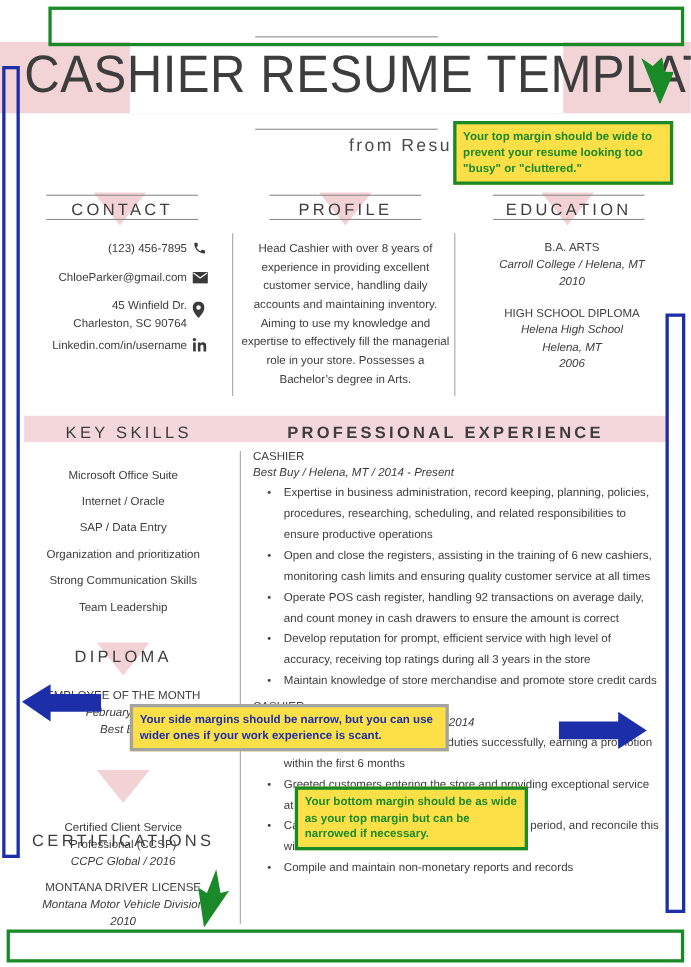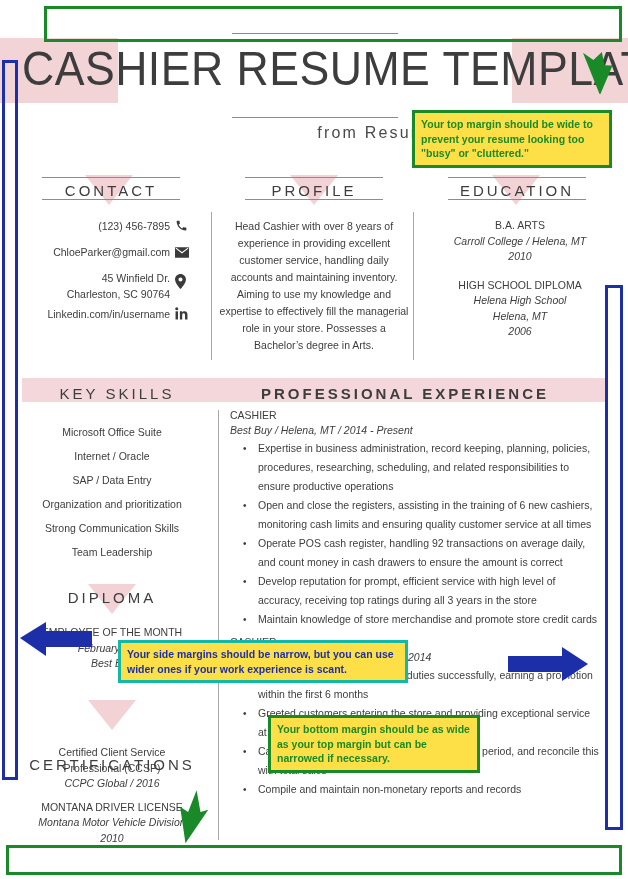--- a/index.html
+++ b/index.html
@@ -165,21 +165,21 @@
   .callout {
     position: absolute;
     background: #fde047;
     font-size: 10.5px;
     font-weight: bold;
     line-height: 14.5px;
     padding: 4px 6px;
     z-index: 30;
   }
   .callout.green { border: 3px solid #1a8a28; color: #1a8a28; }
-  .callout.blue  { border: 3px solid #14b8a6; color: #1c2fa8; }
+  .callout.blue  { border: 3px solid #a3a3a3; color: #1c2fa8; }
 
   .arrow { position: absolute; z-index: 29; }
 </style>
 </head>
 <body>
 
 <div id="page">
 
   <div class="band-title"></div>
   <div class="band-title-cut"></div>

